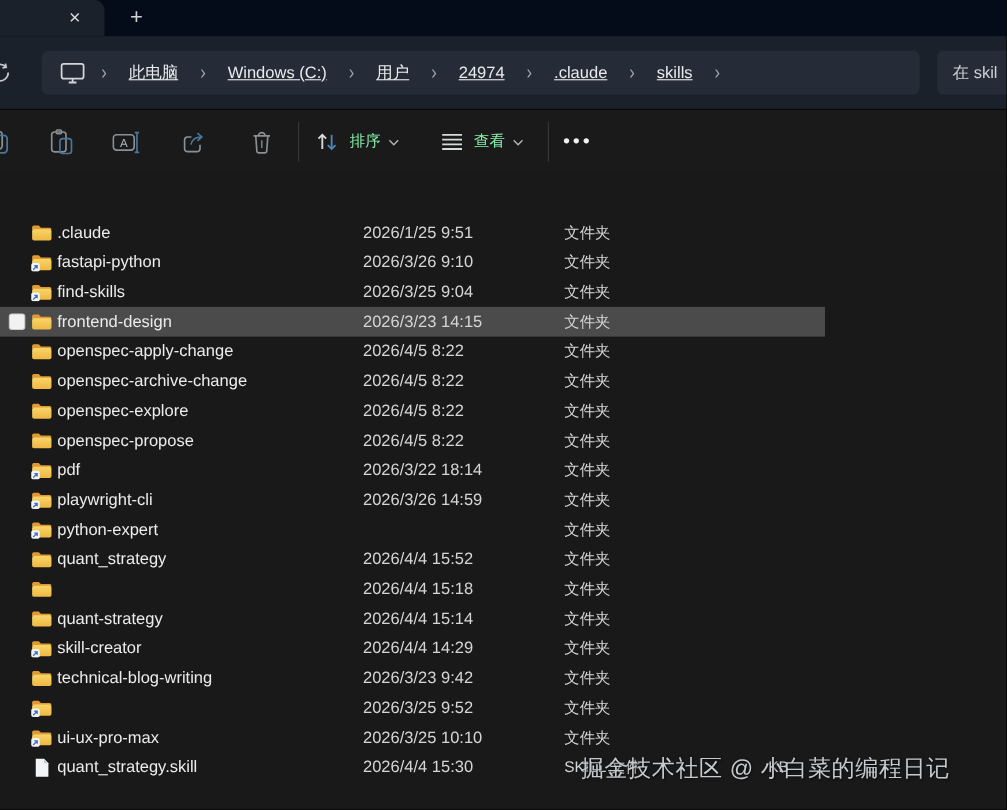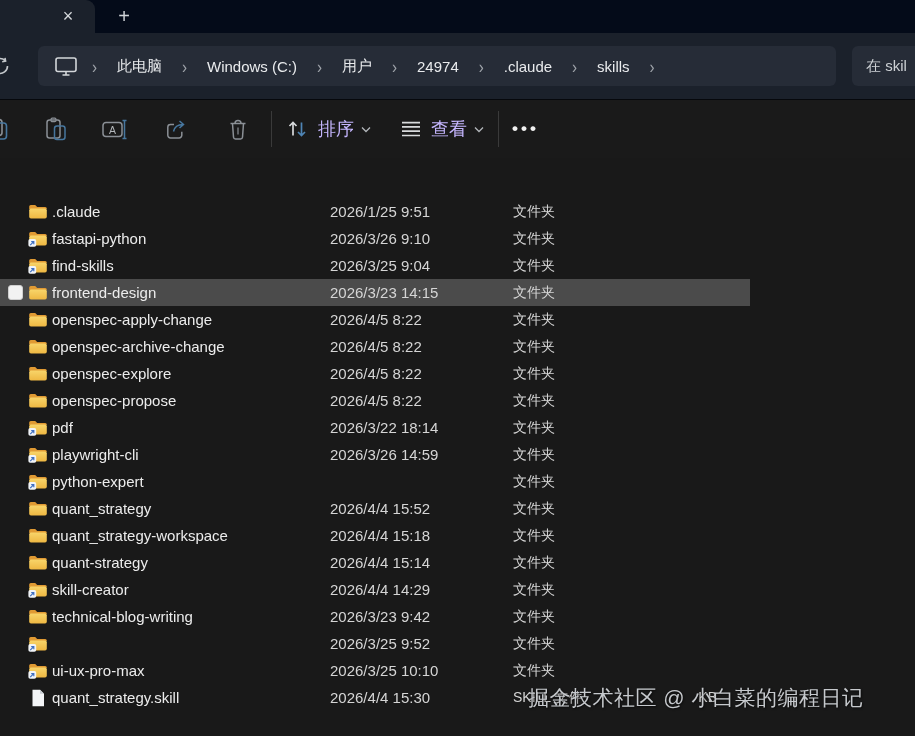--- a/index.html
+++ b/index.html
@@ -18,30 +18,30 @@
   .newtab{position:absolute;left:110px;top:3px;width:28px;height:27px;border-radius:5px;
        color:#cfd3d7;font-size:20px;line-height:26px;text-align:center;font-weight:300;}
   
   .addr-row{position:absolute;left:0;top:33px;width:915px;height:66px;background:#1b212b;}
   .refresh-part{position:absolute;left:-11px;top:22px;}
   .addr-field{position:absolute;left:38px;top:13px;width:798px;height:40px;background:#262c37;
        border-radius:6px;display:flex;align-items:center;overflow:hidden;}
   .addr-field .pcicon{margin-left:16px;display:flex;}
   .breadcrumb{display:flex;align-items:center;color:#e9ebed;font-size:15px;white-space:nowrap;}
   .crumb-chev{color:#9da2a8;font-size:15px;margin:0 14px;transform:scaleY(1.25);}
-  .crumb{padding:2px 6px;border-radius:4px;}
+  .crumb{padding:2px 6px;border-radius:4px;text-decoration:underline;}
   .search-field{position:absolute;left:852px;top:13px;width:75px;height:40px;background:#262c37;
        border-radius:6px;display:flex;align-items:center;overflow:hidden;}
   .search-field span{margin-left:14px;color:#cdd1d5;font-size:15px;white-space:nowrap;}
   
   .toolbar{position:absolute;left:0;top:99px;width:915px;height:58px;background:#1a1a1a;
        border-top:1px solid #06080c;}
   .tb{position:absolute;top:0;height:58px;display:flex;align-items:center;}
   .tb-divider{position:absolute;top:11px;width:1px;height:36px;background:#3a3a3a;}
-  .tb-label{color:#c4b5fd;font-size:18px;margin-left:9px;}
+  .tb-label{color:#86efac;font-size:14px;margin-left:9px;}
   .tb-chev{margin-left:7px;display:flex;}
   .tb-more{color:#f0f0f0;font-size:17px;letter-spacing:3px;font-weight:bold;}
   
   .colheader{position:absolute;left:0;top:157px;width:915px;height:34px;background:#191919;
        border-bottom:1px solid #2b2b2b;color:#e8e8e8;font-size:14.5px;}
   .colheader .hname{position:absolute;left:45px;top:8px;}
   .colheader .hdate{position:absolute;left:330px;top:8px;}
   .colheader .htype{position:absolute;left:512px;top:8px;}
   .colheader .hsize{position:absolute;left:662px;top:8px;}
   .hdiv{position:absolute;top:2px;width:1px;height:31px;background:#303030;}
@@ -425,21 +425,20 @@
             <defs>
               <linearGradient id="fg" x1="0" y1="0" x2="0" y2="1">
                 <stop offset="0" stop-color="#f8d56a"></stop>
                 <stop offset="1" stop-color="#eeb742"></stop>
               </linearGradient>
             </defs>
             <path d="M1.2 6V3.6A1.6 1.6 0 0 1 2.8 2h4.4l2 2h8a1.6 1.6 0 0 1 1.6 1.6V6Z" fill="#e09a33"></path>
             <rect x="1.2" y="5.4" width="17.6" height="10.2" rx="1.8" fill="url(#fg)"></rect>
           </svg>
         </span>
-    <span class="c-name">quant_strategy-workspace</span>
     <span class="c-date">2026/4/4 15:18</span>
     <span class="c-type">文件夹</span>
     <span class="c-size"></span>
   </div>
       <div class="row">
 
     <span class="ricon">
           <svg viewBox="0 0 20 17" width="20" height="17">
             <defs>
               <linearGradient id="fg" x1="0" y1="0" x2="0" y2="1">

